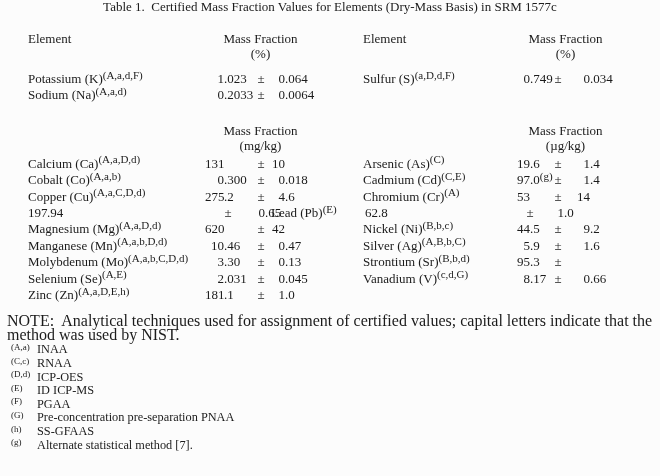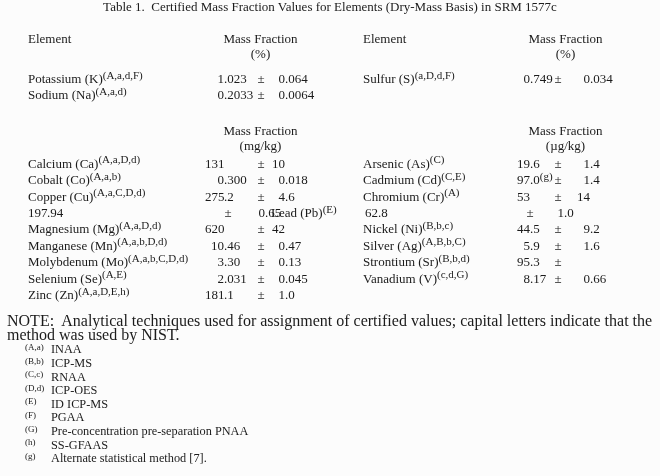--- a/index.html
+++ b/index.html
@@ -59,21 +59,21 @@
 
   .note {
     padding-left: 7px;
     padding-right: 6px;
     margin-top: 11px;
     font-size: 16px;
     line-height: 14px;
     white-space: pre-wrap;
   }
 
-  .fnotes { padding-left: 25px; margin-top: 1px; font-size: 12.3px; }
+  .fnotes { padding-left: 11px; margin-top: 1px; font-size: 12.3px; }
   .fnote {
     display: grid;
     grid-template-columns: 26px auto;
     line-height: 13.6px;
   }
   .flabel {
     font-size: 9px;
     position: relative;
     top: -2.5px;
     white-space: nowrap;
@@ -244,24 +244,20 @@
   </div>
 
   <div class="note">NOTE:  Analytical techniques used for assignment of certified values; capital letters indicate that the method was used by NIST.</div>
 
   <div class="fnotes" id="fnotes">
   <div class="fnote">
     <span class="flabel">(A,a)</span>
     <span class="ftext">INAA</span>
   </div>
 
-  <div class="fnote">
-    <span class="flabel">(B,b)</span>
-    <span class="ftext">ICP-MS</span>
-  </div>
 
   <div class="fnote">
     <span class="flabel">(C,c)</span>
     <span class="ftext">RNAA</span>
   </div>
 
   <div class="fnote">
     <span class="flabel">(D,d)</span>
     <span class="ftext">ICP-OES</span>
   </div>

